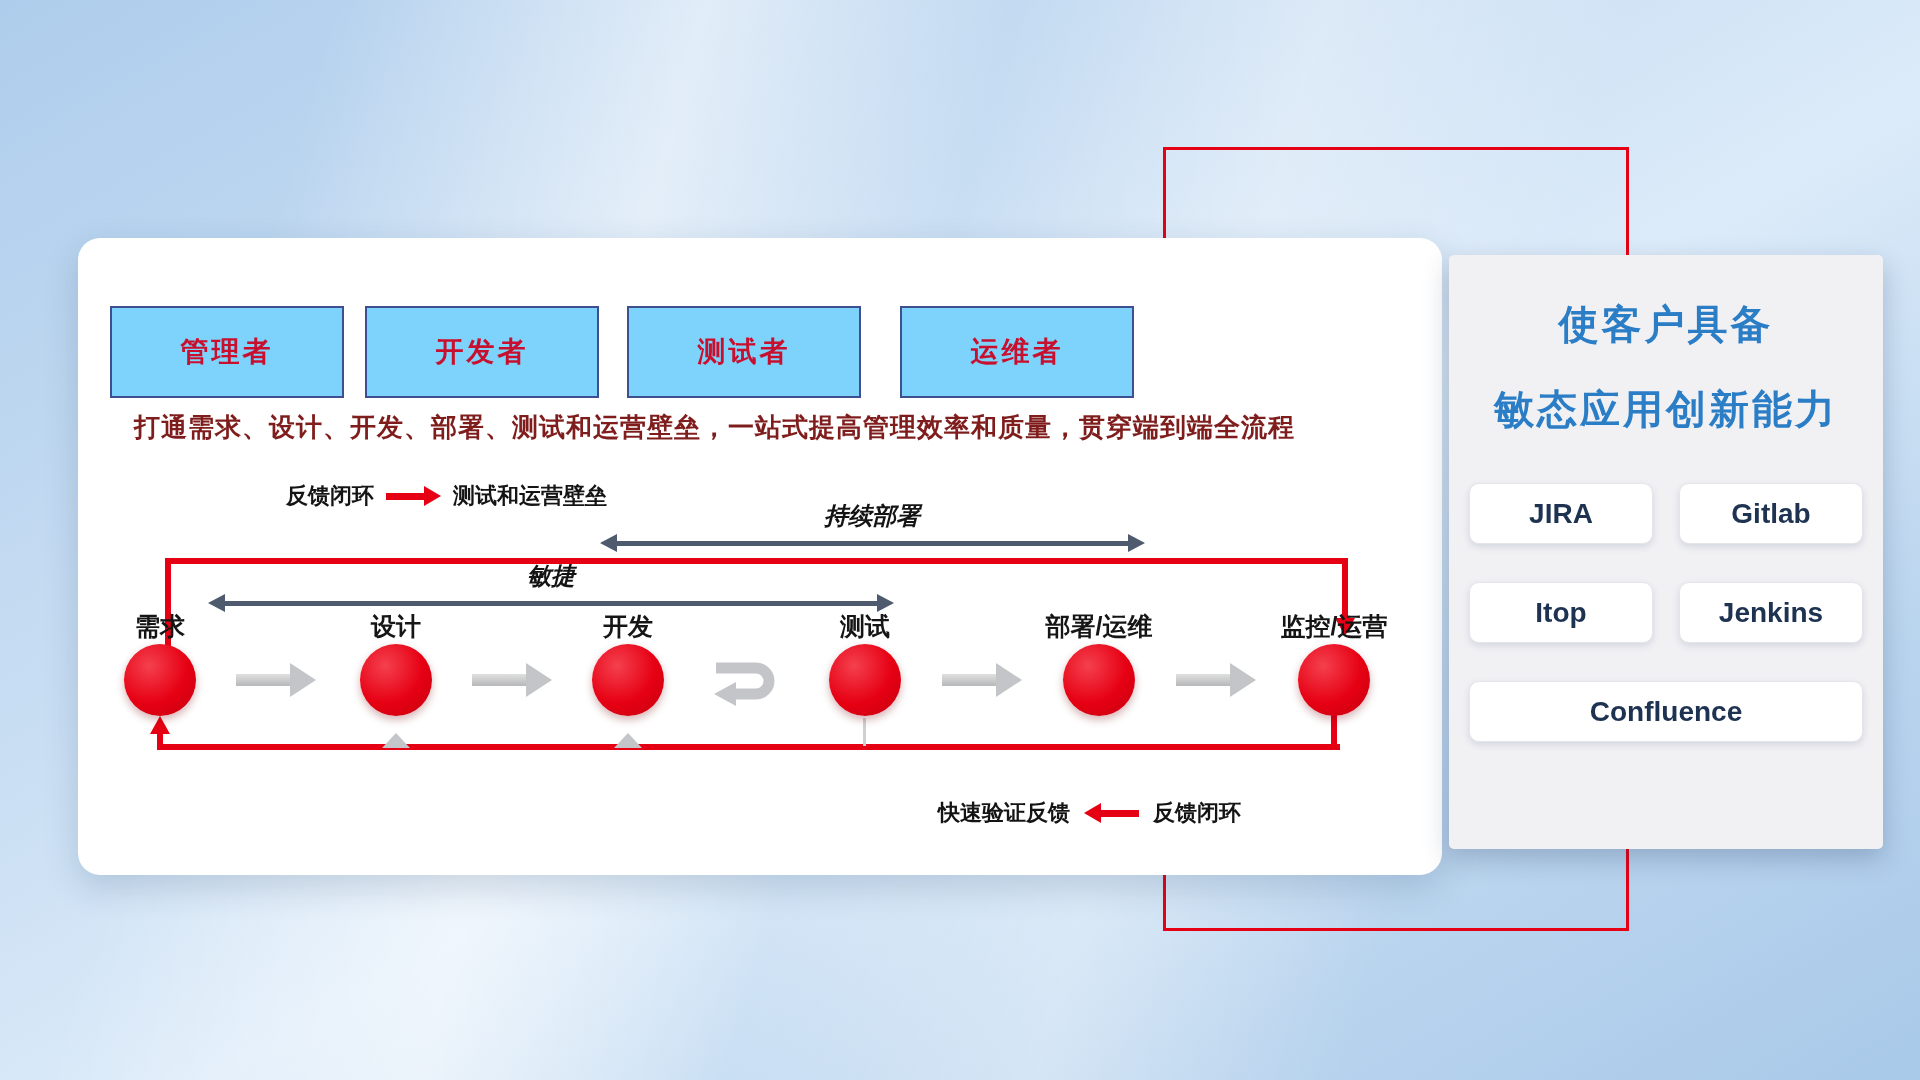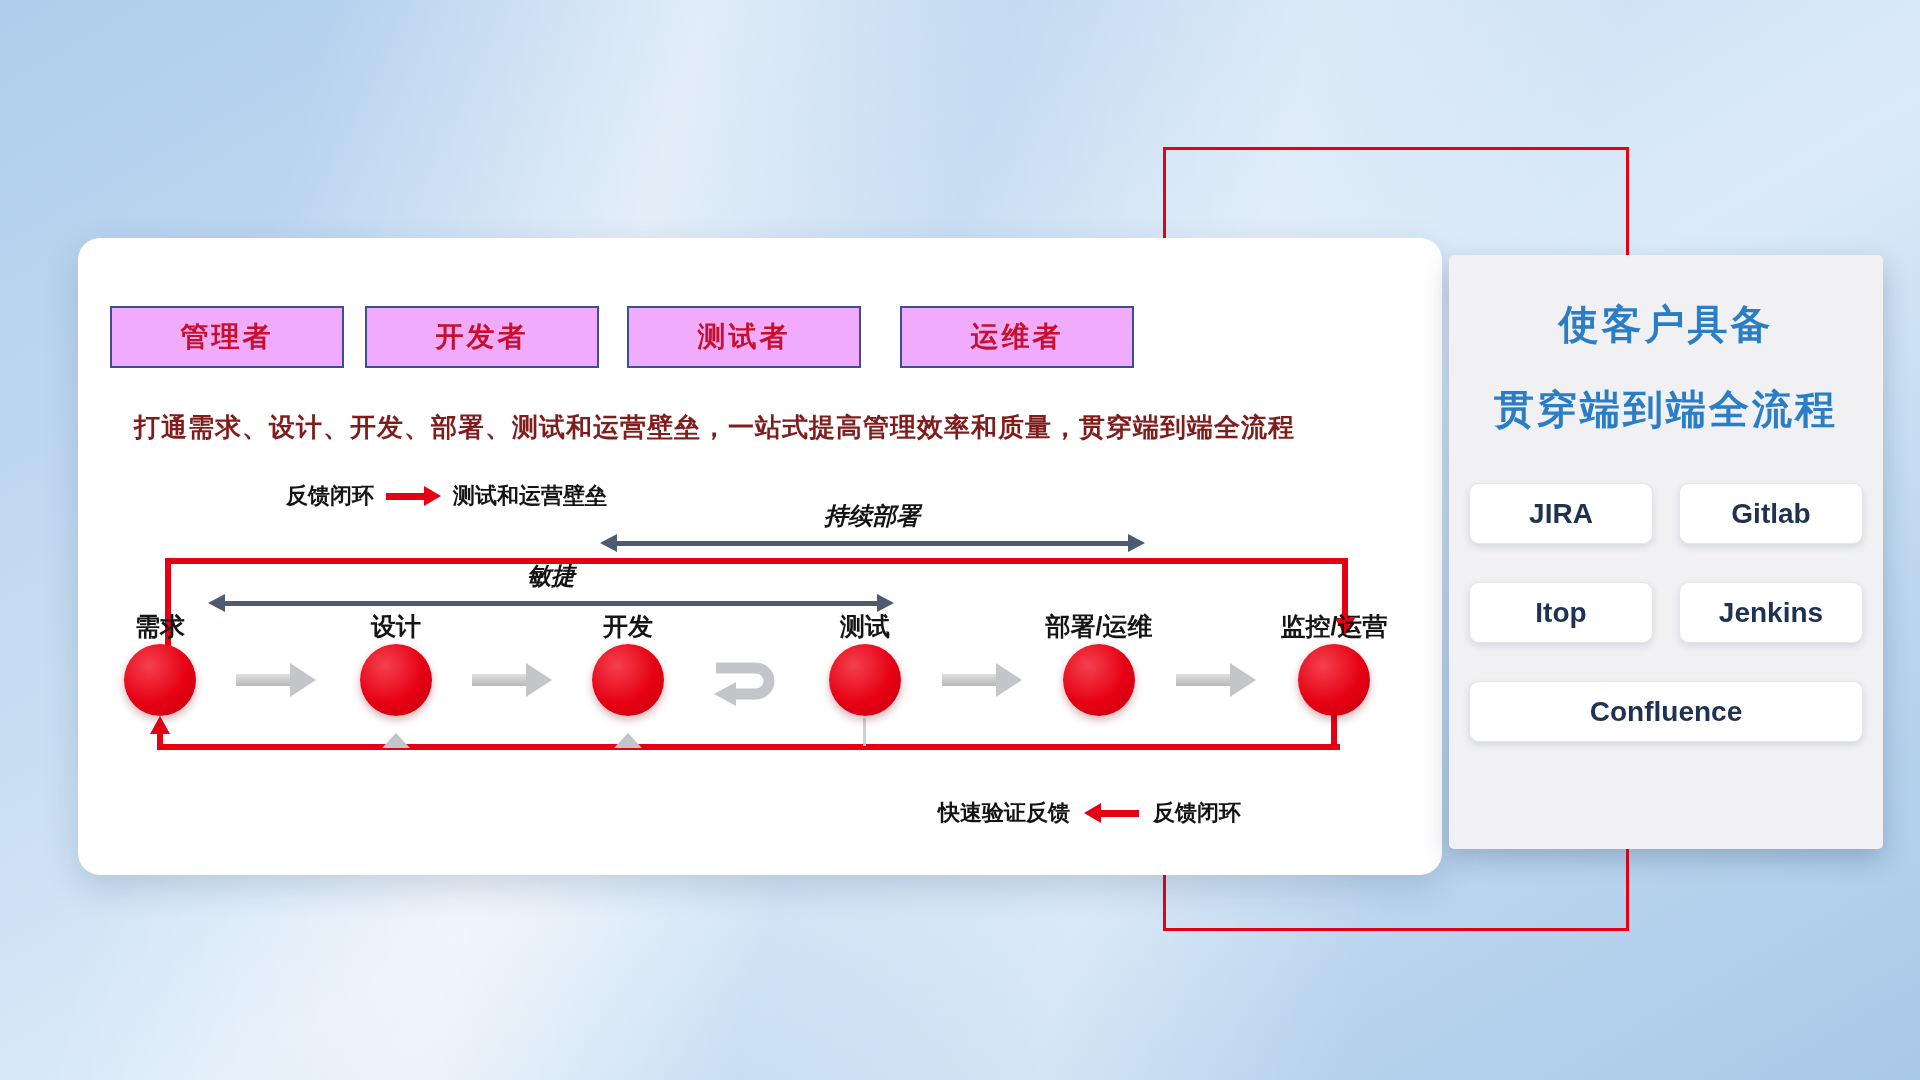--- a/index.html
+++ b/index.html
@@ -20,22 +20,22 @@
 
   
   .card {
     position:absolute; left:78px; top:238px; width:1364px; height:637px;
     background:#ffffff; border-radius:22px; z-index:2;
     box-shadow:0 12px 34px rgba(30,60,100,0.18);
   }
 
   
   .role-box {
-    position:absolute; top:68px; width:234px; height:62px;
-    border:2px solid #3d4f8f; background:#f0abfc;
+    position:absolute; top:68px; width:234px; height:92px;
+    border:2px solid #3d4f8f; background:#7dd3fc;
     display:flex; align-items:center; justify-content:center;
   }
   .role-box span { font-size:28px; font-weight:bold; color:#c8102e; letter-spacing:3px; }
 
   .description {
     position:absolute; left:56px; top:172px; width:1290px;
     font-size:26px; font-weight:bold; color:#7f1d1d; letter-spacing:1px;
   }
 
   
@@ -213,21 +213,21 @@
           <i class="head"></i>
           <i class="bar"></i>
         </span>
       <span class="legend-text">反馈闭环</span>
     </div>
 
   </div>
 
   <div class="panel">
     <div class="panel-title line1">使客户具备</div>
-    <div class="panel-title line2">贯穿端到端全流程</div>
+    <div class="panel-title line2">敏态应用创新能力</div>
 
     <div class="tool-btn" style="left:20px;  top:228px; width:184px;">JIRA</div>
     <div class="tool-btn" style="left:230px; top:228px; width:184px;">Gitlab</div>
     <div class="tool-btn" style="left:20px;  top:327px; width:184px;">Itop</div>
     <div class="tool-btn" style="left:230px; top:327px; width:184px;">Jenkins</div>
     <div class="tool-btn" style="left:20px;  top:426px; width:394px;">Confluence</div>
   </div>
 
 </div>
 

